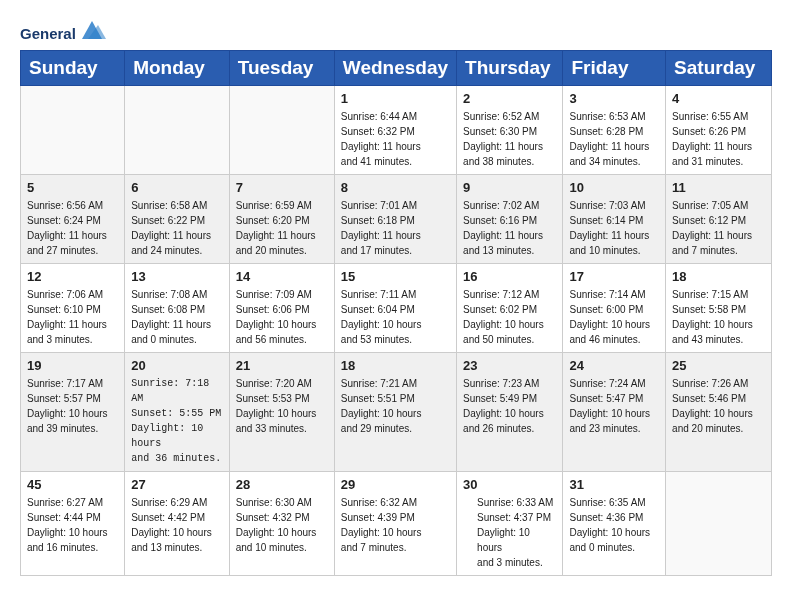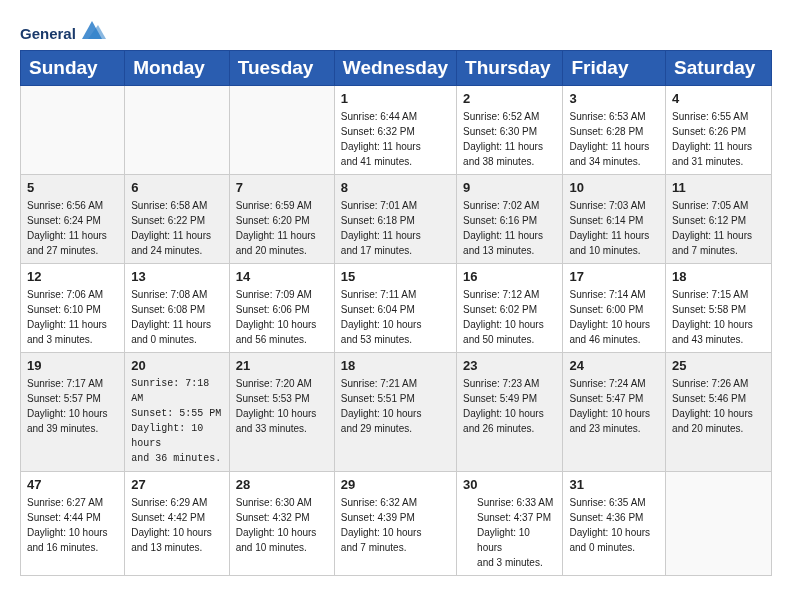--- a/index.html
+++ b/index.html
@@ -303,21 +303,21 @@
         <td>
           <div class="day-number">25</div>
           <div class="day-info" style="white-space: pre-line;">Sunrise: 7:26 AM
 Sunset: 5:46 PM
 Daylight: 10 hours
 and 20 minutes.</div>
         </td>
       </tr>
       <tr>
         <td>
-          <div class="day-number">47</div>
+          <div class="day-number">45</div>
           <div class="day-info" style="white-space: pre-line;">Sunrise: 6:27 AM
 Sunset: 4:44 PM
 Daylight: 10 hours
 and 16 minutes.</div>
         </td>
         <td>
           <div class="day-number">27</div>
           <div class="day-info" style="white-space: pre-line;">Sunrise: 6:29 AM
 Sunset: 4:42 PM
 Daylight: 10 hours

